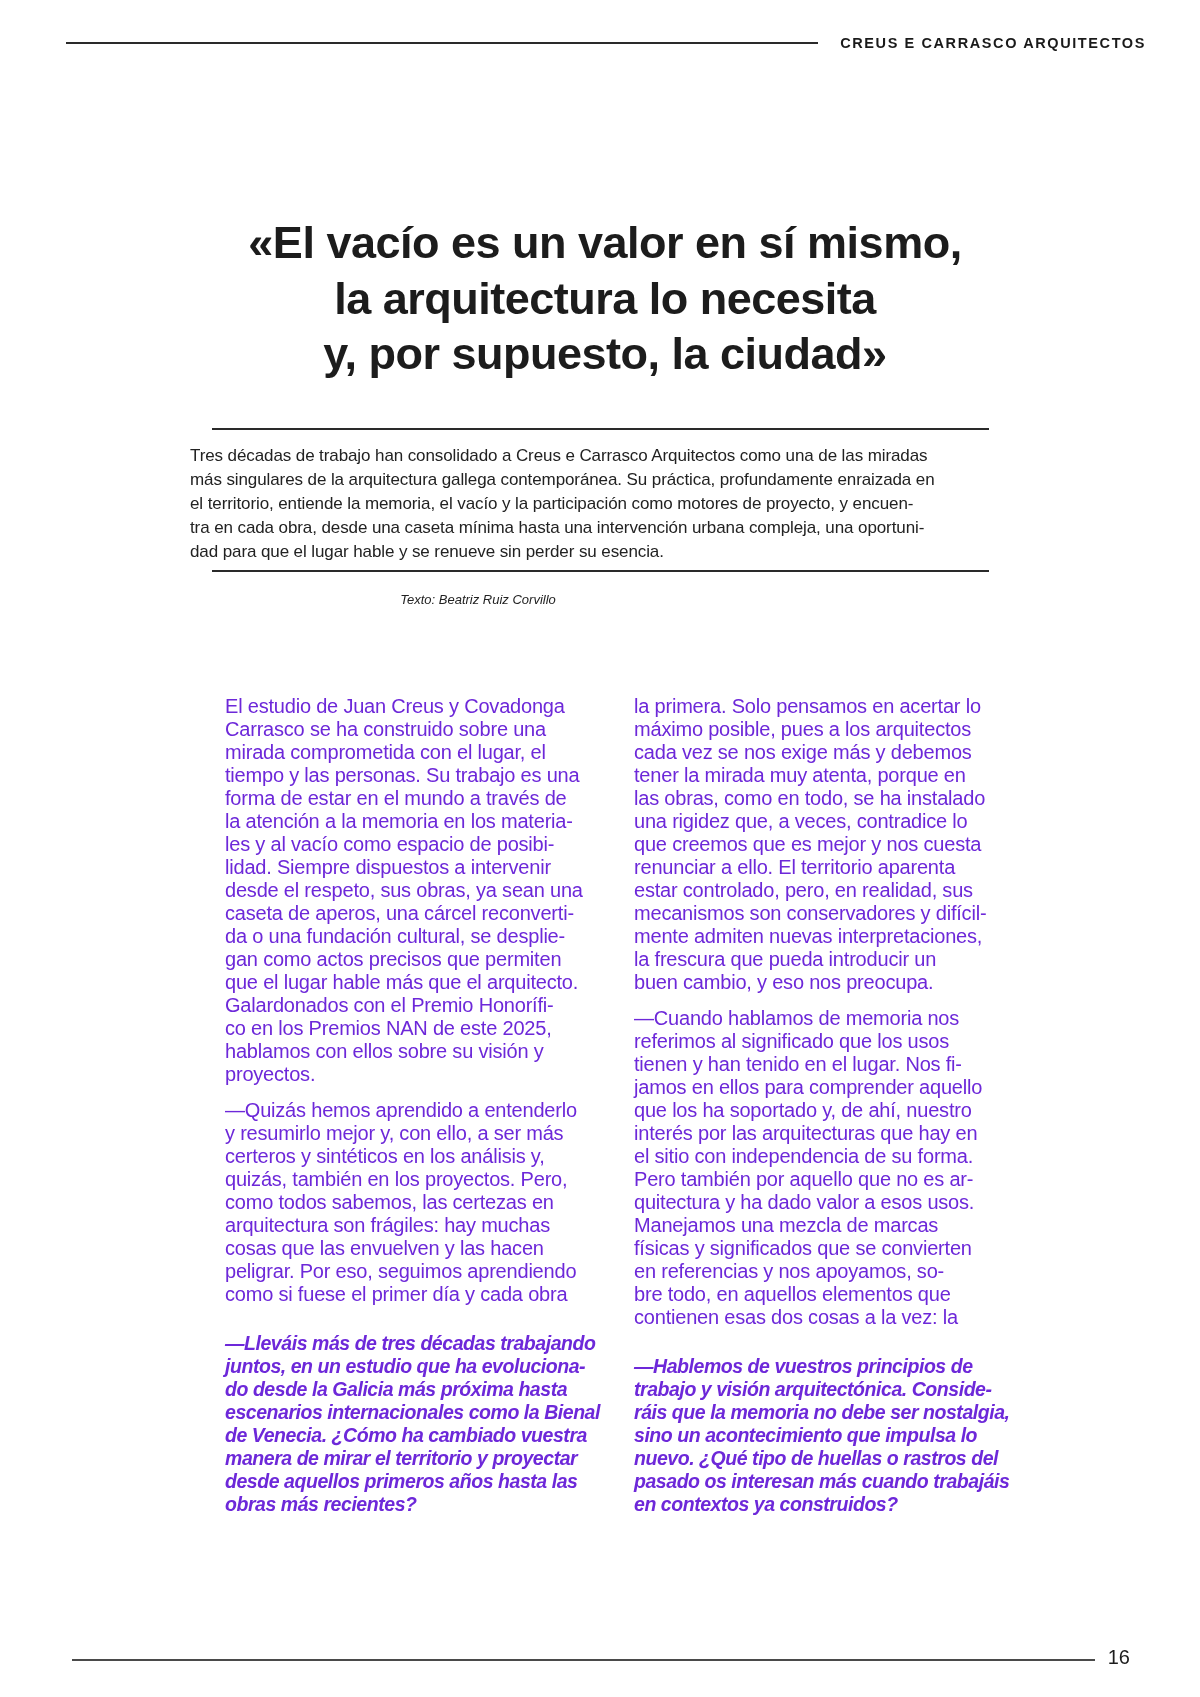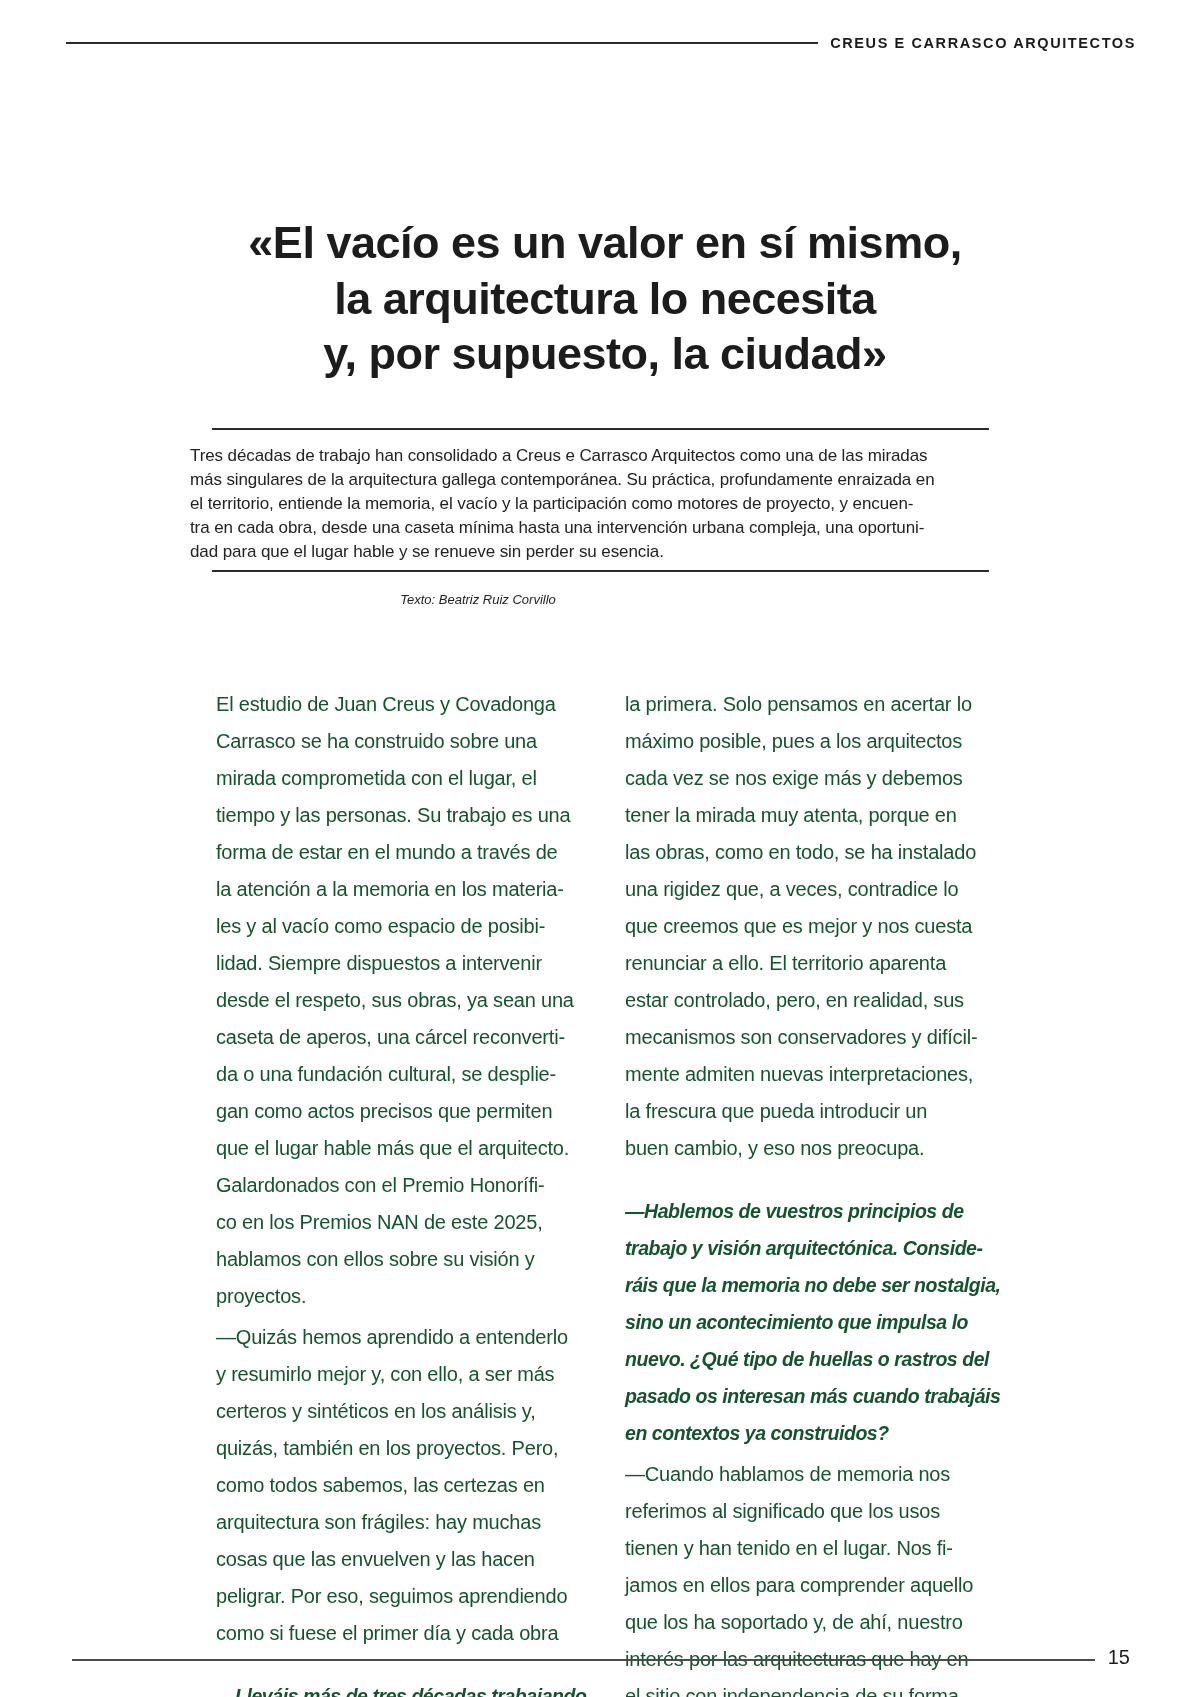--- a/index.html
+++ b/index.html
@@ -10,21 +10,21 @@
     background: #ffffff;
     font-family: "Liberation Sans", "DejaVu Sans", sans-serif;
     color: #1d1d1d;
     overflow: hidden;
   }
   .rule { position: absolute; background: #2a2a2a; height: 2px; }
 
   
   .header-rule { left: 66px; top: 42px; width: 752px; }
   .running-head {
-    position: absolute; top: 35px; right: 64px;
+    position: absolute; top: 35px; right: 54px;
     font-size: 14.5px; font-weight: 600; letter-spacing: 1.6px;
     color: #1a1a1a; white-space: pre;
   }
 
   
   .article-title {
     position: absolute; top: 210px; left: 0; width: 1200px;
     margin: 5px; text-align: center;
     font-size: 45px; font-weight: 700; line-height: 55.5px;
     letter-spacing: -0.5px; color: #1c1c1c;
@@ -44,23 +44,23 @@
     position: absolute; top: 592px; left: 0; width: 956px;
     margin: 0; text-align: center;
     font-size: 13px; font-style: italic; color: #222222;
   }
 
   
   .col { position: absolute; top: 682px; width: 390px; }
   .col-left  { left: 212px; }
   .col-right { left: 621px; }
   .para {
-    margin: 4px;
-    font-size: 20px; line-height: 37px; letter-spacing: -0.2px;
-    color: #14532d; white-space: pre;
+    margin: 13px;
+    font-size: 20px; line-height: 23px; letter-spacing: -0.2px;
+    color: #6d28d9; white-space: pre;
   }
   .para.q {
     margin-top: 26px;
     font-weight: 700; font-style: italic;
     letter-spacing: -0.45px; font-size: 19.5px;
   }
 
   
   .footer-rule { left: 72px; top: 1659px; width: 1023px; height: 2px; background: #4a4a4a; }
   .page-number {
@@ -134,39 +134,39 @@
 tener la mirada muy atenta, porque en
 las obras, como en todo, se ha instalado
 una rigidez que, a veces, contradice lo
 que creemos que es mejor y nos cuesta
 renunciar a ello. El territorio aparenta
 estar controlado, pero, en realidad, sus
 mecanismos son conservadores y difícil-
 mente admiten nuevas interpretaciones,
 la frescura que pueda introducir un
 buen cambio, y eso nos preocupa.</p>
-    <p class="para q">—Hablemos de vuestros principios de
-trabajo y visión arquitectónica. Conside-
-ráis que la memoria no debe ser nostalgia,
-sino un acontecimiento que impulsa lo
-nuevo. ¿Qué tipo de huellas o rastros del
-pasado os interesan más cuando trabajáis
-en contextos ya construidos?</p>
     <p class="para">—Cuando hablamos de memoria nos
 referimos al significado que los usos
 tienen y han tenido en el lugar. Nos fi-
 jamos en ellos para comprender aquello
 que los ha soportado y, de ahí, nuestro
 interés por las arquitecturas que hay en
 el sitio con independencia de su forma.
 Pero también por aquello que no es ar-
 quitectura y ha dado valor a esos usos.
 Manejamos una mezcla de marcas
 físicas y significados que se convierten
 en referencias y nos apoyamos, so-
 bre todo, en aquellos elementos que
 contienen esas dos cosas a la vez: la</p>
+    <p class="para q">—Hablemos de vuestros principios de
+trabajo y visión arquitectónica. Conside-
+ráis que la memoria no debe ser nostalgia,
+sino un acontecimiento que impulsa lo
+nuevo. ¿Qué tipo de huellas o rastros del
+pasado os interesan más cuando trabajáis
+en contextos ya construidos?</p>
   </div>
 
   <div class="footer-rule rule"></div>
-  <div class="page-number">15</div>
+  <div class="page-number">16</div>
 
 </div>
 
 </body></html>

